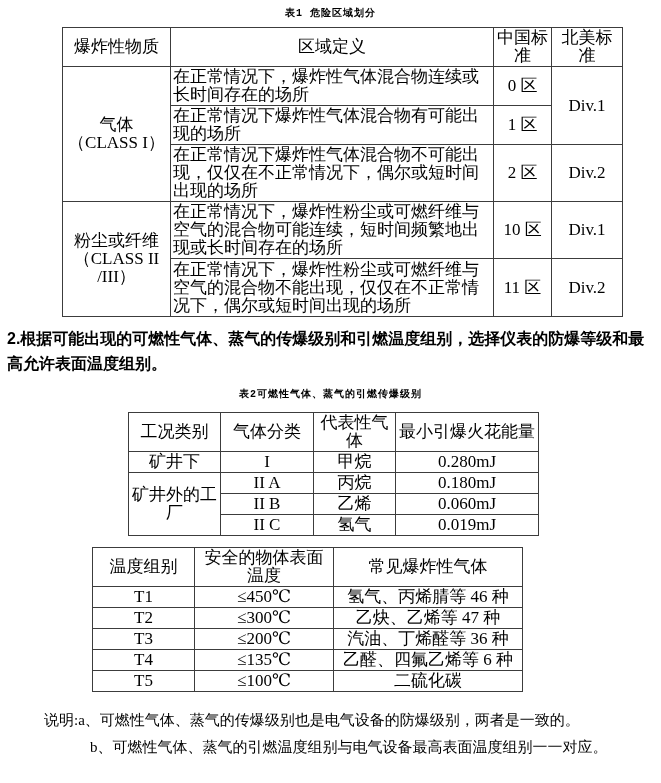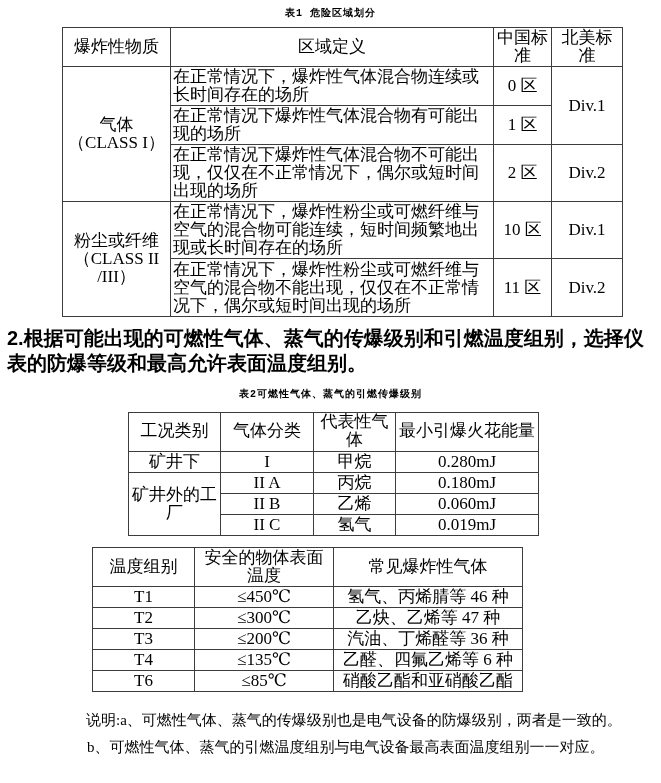--- a/index.html
+++ b/index.html
@@ -43,49 +43,49 @@
   #table1 tr.h1 { height: 27px; }
   #table1 tr.r2l { height: 39px; }   
   #table1 tr.r1l { height: 21px; padding-left: 44px; }   
   #table1 tr.r2lb { height: 46px; }
   #table1 tr.r3l { height: 58px; }   
 
   
   .para-bold {
     font-family: "Liberation Sans", "DejaVu Sans", sans-serif;
     font-weight: bold;
-    font-size: 20px;
+    font-size: 16px;
     line-height: 25px;
     margin: 9px 6px 0 7px;
     width: 648px;
   }
 
   
   #t2-title { margin-top: 11px; }
   #table2 { margin-left: 128px; width: 410px; margin-top: 11px; }
   #table2 .c1 { width: 92px; }
   #table2 .c2 { width: 93px; }
   #table2 .c3 { width: 82px; }
   #table2 .c4 { width: 143px; }
   #table2 tr { height: 21px; }
-  #table2 tr.h1 { height: 24px; font-family: Liberation Mono, monospace; }
+  #table2 tr.h1 { height: 24px; }
 
   
   #t3-title { margin-top: 26px; }
   #table3 { margin-left: 92px; width: 430px; margin-top: 11px; }
   #table3 .c1 { width: 102px; }
   #table3 .c2 { width: 139px; }
   #table3 .c3 { width: 189px; }
   #table3 tr { height: 14px; }
   #table3 tr.h1 { height: 24px; }
 
   
-  .notes { margin-top: 15px; font-size: 15px; padding-left: 42px; }
+  .notes { margin-top: 15px; font-size: 15px; }
   .note-a { margin-left: 44px; line-height: 27px; }
-  .note-b { margin-left: 45px; line-height: 27px; }
+  .note-b { margin-left: 90px; line-height: 27px; }
 
   
   .section3 {
     font-family: "Liberation Sans", "DejaVu Sans", sans-serif;
     font-weight: bold;
     font-size: 15.5px;
     margin: 5px 0 0 7px;
   }
 </style>
 </head>
@@ -209,23 +209,23 @@
       <td>T3</td>
       <td>≤200℃</td>
       <td>汽油、丁烯醛等 36 种</td>
     </tr>
     <tr>
       <td>T4</td>
       <td>≤135℃</td>
       <td>乙醛、四氟乙烯等 6 种</td>
     </tr>
     <tr>
-      <td>T6</td>
-      <td>≤85℃</td>
-      <td>硝酸乙酯和亚硝酸乙酯</td>
+      <td>T5</td>
+      <td>≤100℃</td>
+      <td>二硫化碳</td>
     </tr>
   </tbody>
     </table>
 
   <div class="notes">
     <div class="note-a">说明:a、可燃性气体、蒸气的传爆级别也是电气设备的防爆级别，两者是一致的。</div>
     <div class="note-b">b、可燃性气体、蒸气的引燃温度组别与电气设备最高表面温度组别一一对应。</div>
   </div>
 
 

